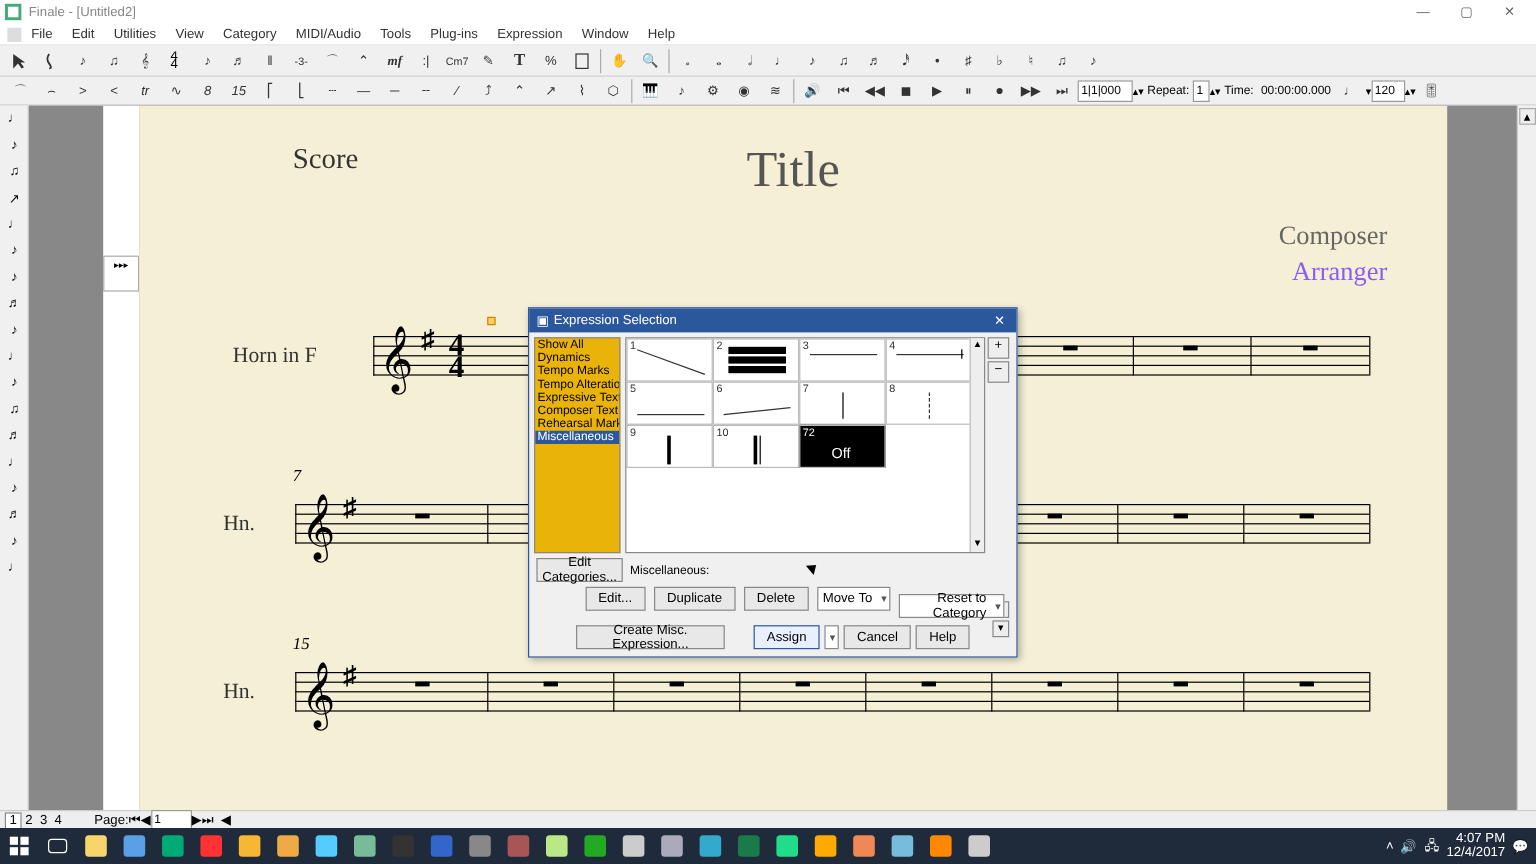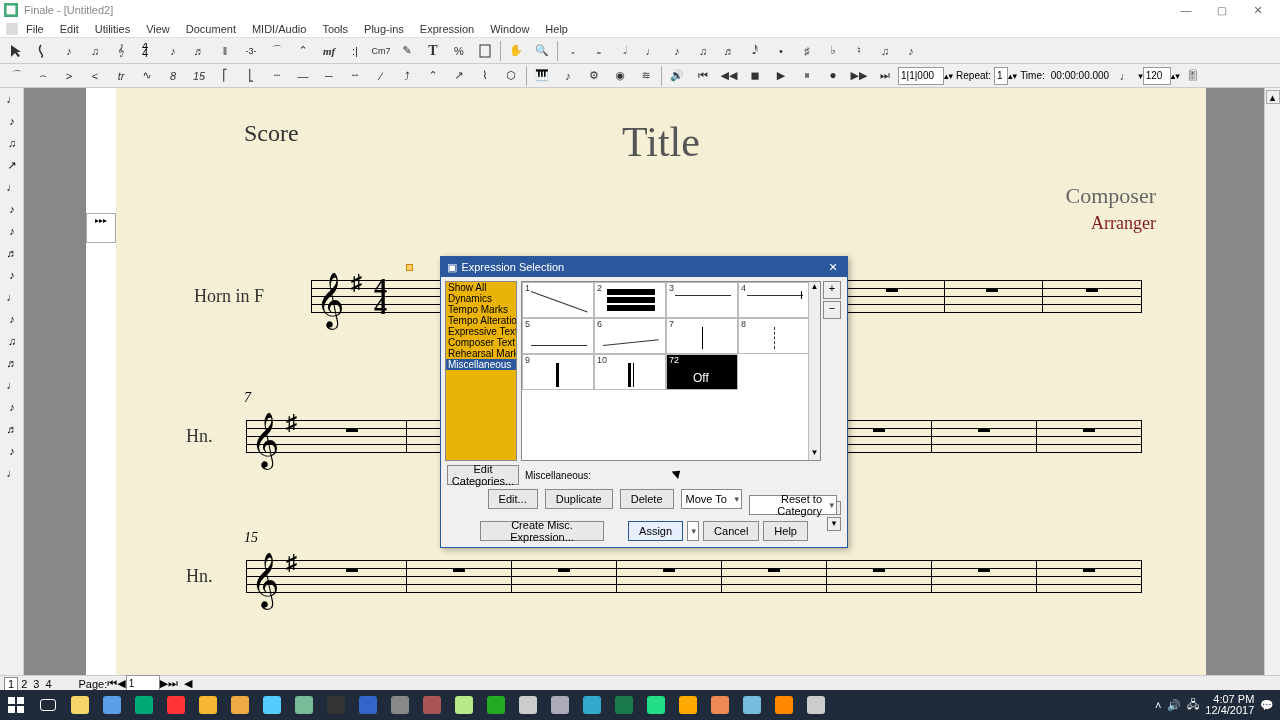--- a/index.html
+++ b/index.html
@@ -32,21 +32,21 @@
 .canvas-wrap { flex:1; background:#888; position:relative; overflow:hidden; }
 .page-shadow { position:absolute; left:62px; top:0; width:30px; height:587px; background:#fff; }
 .page { position:absolute; left:92px; top:0; width:1090px; height:587px; background:#f5efd5; }
 .rightbar { width:16px; background:#f0f0f0; border-left:1px solid #ccc; }
 .rbtn { width:14px; height:14px; border:1px solid #aaa; margin:2px auto; background:#eee; display:flex;align-items:center;justify-content:center;}
 
 
 .score-label { position:absolute; left:128px; top:32px; font-family:"Times New Roman",serif; font-size:24px; color:#333;}
 .title { position:absolute; left:50%; top:30px; transform:translateX(-50%); font-family:Liberation Serif, serif; font-size:42px; color:#555;}
 .composer { position:absolute; right:50px; top:95px; font-family:"Times New Roman",serif; font-size:22px; color:#666;}
-.arranger { position:absolute; right:50px; top:125px; font-family:"Times New Roman",serif; font-size:18px; color:#7f1d1d;}
+.arranger { position:absolute; right:50px; top:125px; font-family:"Times New Roman",serif; font-size:22px; color:#8b5cf6;}
 .instr-label { position:absolute; font-family:"Times New Roman",serif; font-size:18px; color:#333; }
 .staff-lines { position:absolute; }
 .staff-lines .sl { position:absolute; height:1px; background:#000; }
 .bar { position:absolute; width:1px; background:#000; }
 .rest { position:absolute; width:12px; height:4px; background:#000; }
 .clef { position:absolute; font-size:48px; font-family:serif; line-height:0; }
 .sharp { position:absolute; font-size:22px; font-family:serif; line-height:0; font-weight:bold;}
 .tsig { position:absolute; font-family:serif; font-size:26px; font-weight:bold; line-height:0;}
 .mnum { position:absolute; font-family:"Times New Roman",serif; font-size:14px; font-style:italic;}
 .handle { position:absolute; width:7px; height:7px; border:1px solid #c80; background:#fc6;}
@@ -111,21 +111,21 @@
 </div>
 
 <div class="menubar">
   <svg width="12" height="12">
       <rect width="12" height="12" fill="#ddd"></rect>
     </svg>
   <span class="mi">File</span>
   <span class="mi">Edit</span>
   <span class="mi">Utilities</span>
   <span class="mi">View</span>
-  <span class="mi">Document</span>
+  <span class="mi">Category</span>
   <span class="mi">MIDI/Audio</span>
   <span class="mi">Tools</span>
   <span class="mi">Plug-ins</span>
   <span class="mi">Expression</span>
   <span class="mi">Window</span>
   <span class="mi">Help</span>
 </div>
 
 <div class="toolbar1">
   <div class="tbtn">

